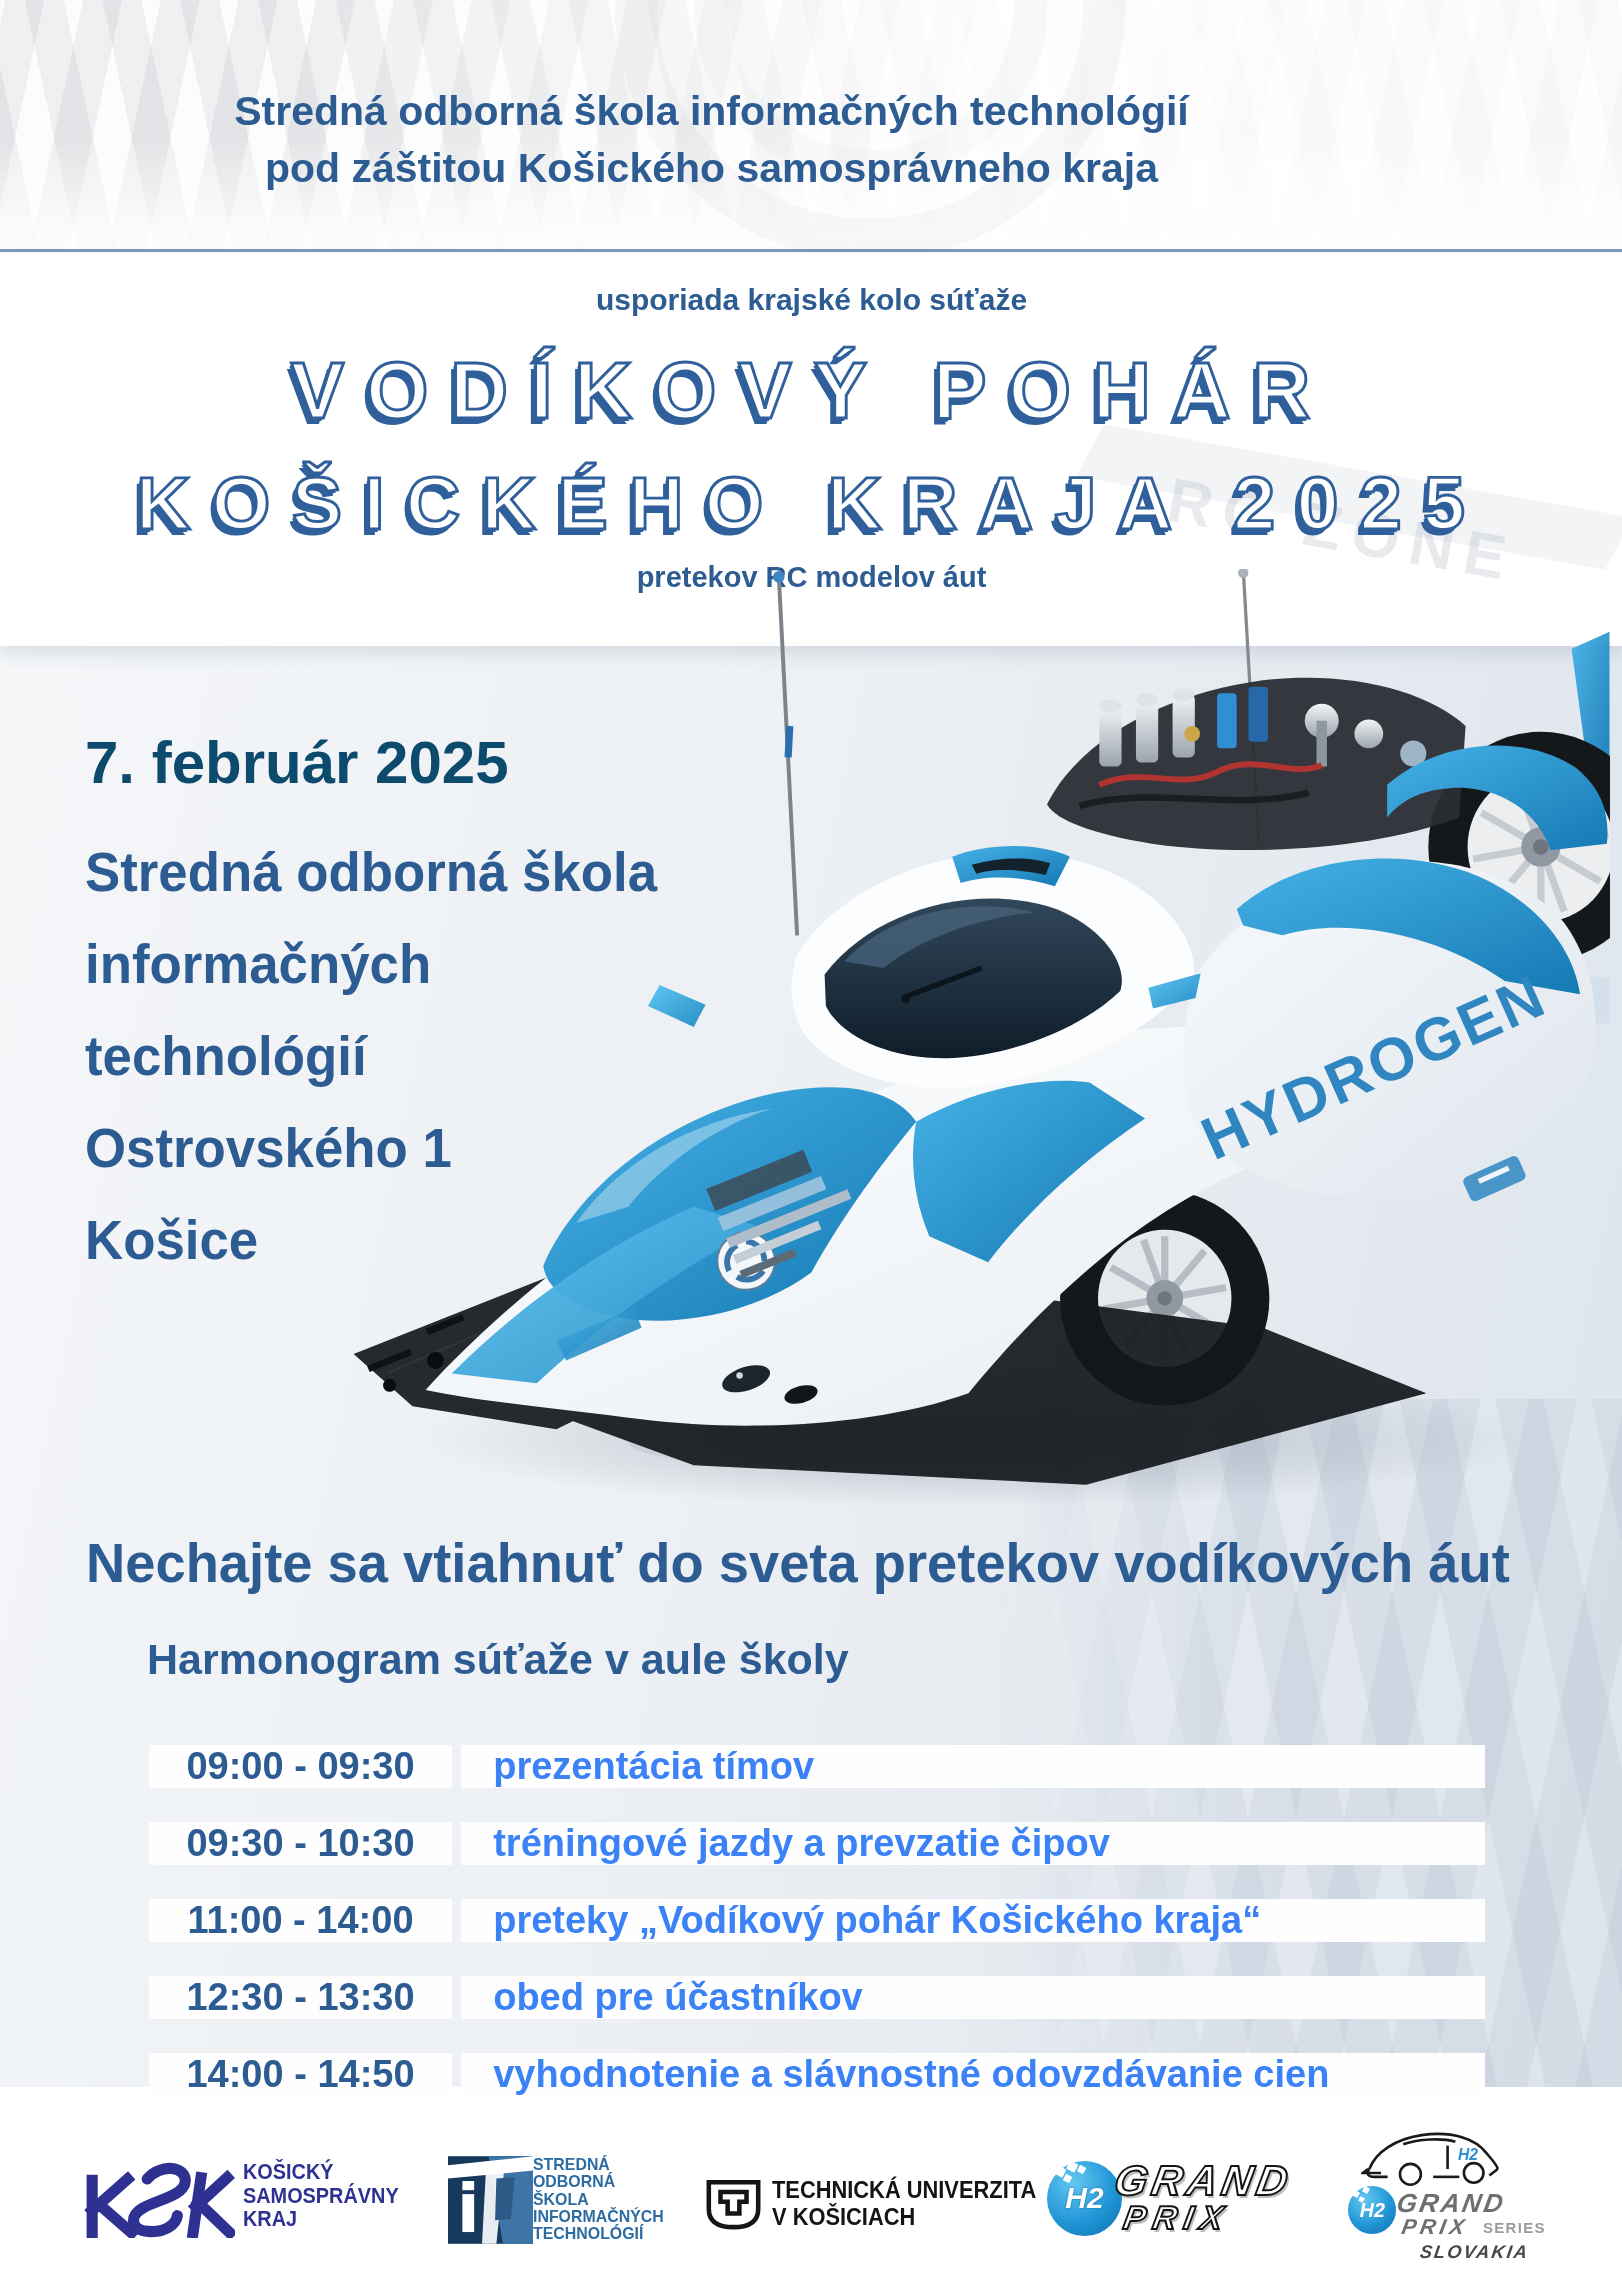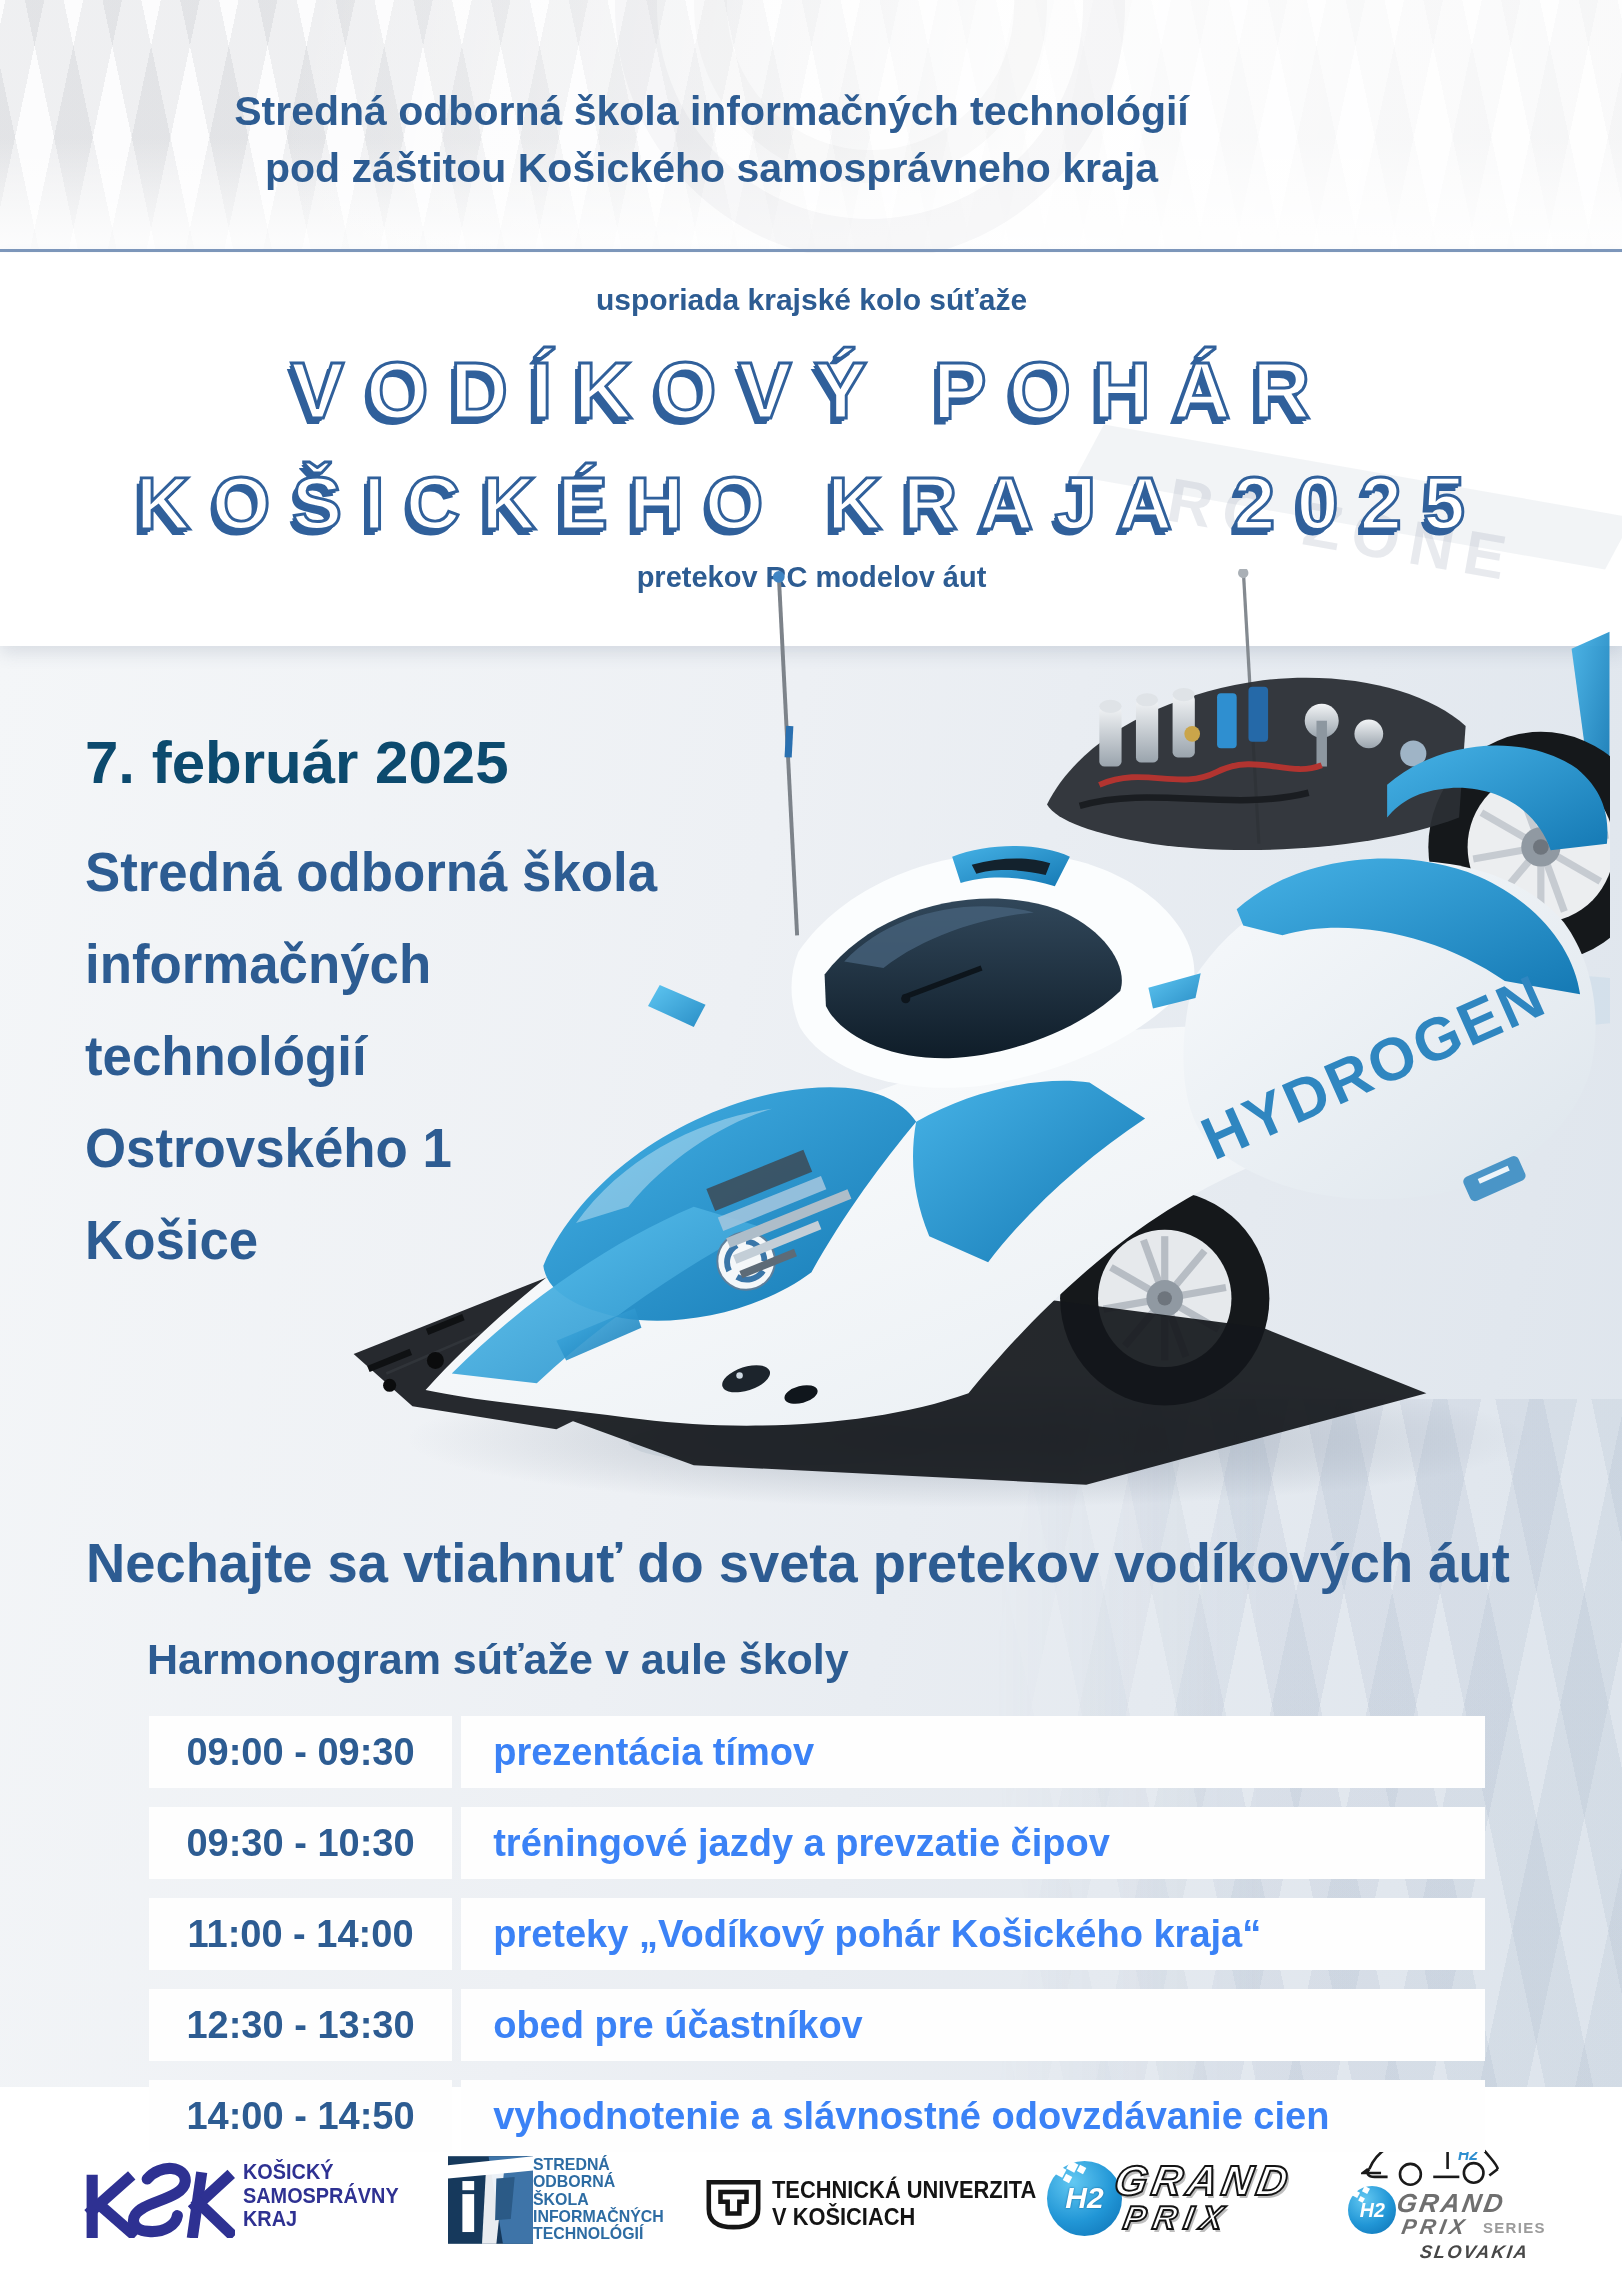--- a/index.html
+++ b/index.html
@@ -75,21 +75,21 @@
     transform:scaleX(.96); transform-origin:left center; white-space:nowrap; }
 
   .tagline { position:absolute; left:86px; top:1530px; z-index:3;
     font-size:56px; font-weight:700; color:#2d5c92; white-space:nowrap;
     transform:scaleX(.97); transform-origin:left center; }
   .sched-heading { position:absolute; left:147px; top:1635px; z-index:3;
     font-size:43px; font-weight:700; color:#2d5c92; white-space:nowrap; }
 
   
   .sched { position:absolute; left:149px; top:1716px; width:1336px; z-index:3; }
-  .srow { display:flex; height:72px; margin-bottom:19px; }
+  .srow { display:flex; height:72px; margin-bottom:5px;align-items:flex-end; }
   .stime { width:303px; background:#fefefe; color:#2d5c92; font-size:38px; font-weight:600;
     display:flex; align-items:center; justify-content:center; white-space:nowrap; }
   .sgap { width:9.2px; }
   .sact { flex:1; background:#fefefe; color:#3b82f6; font-size:38px; font-weight:600;
     display:flex; align-items:center; padding-left:32px; white-space:nowrap; }
 
   
   .car-wrap { position:absolute; left:327px; top:569px; width:1283px; height:955px; z-index:4; }
 
   

